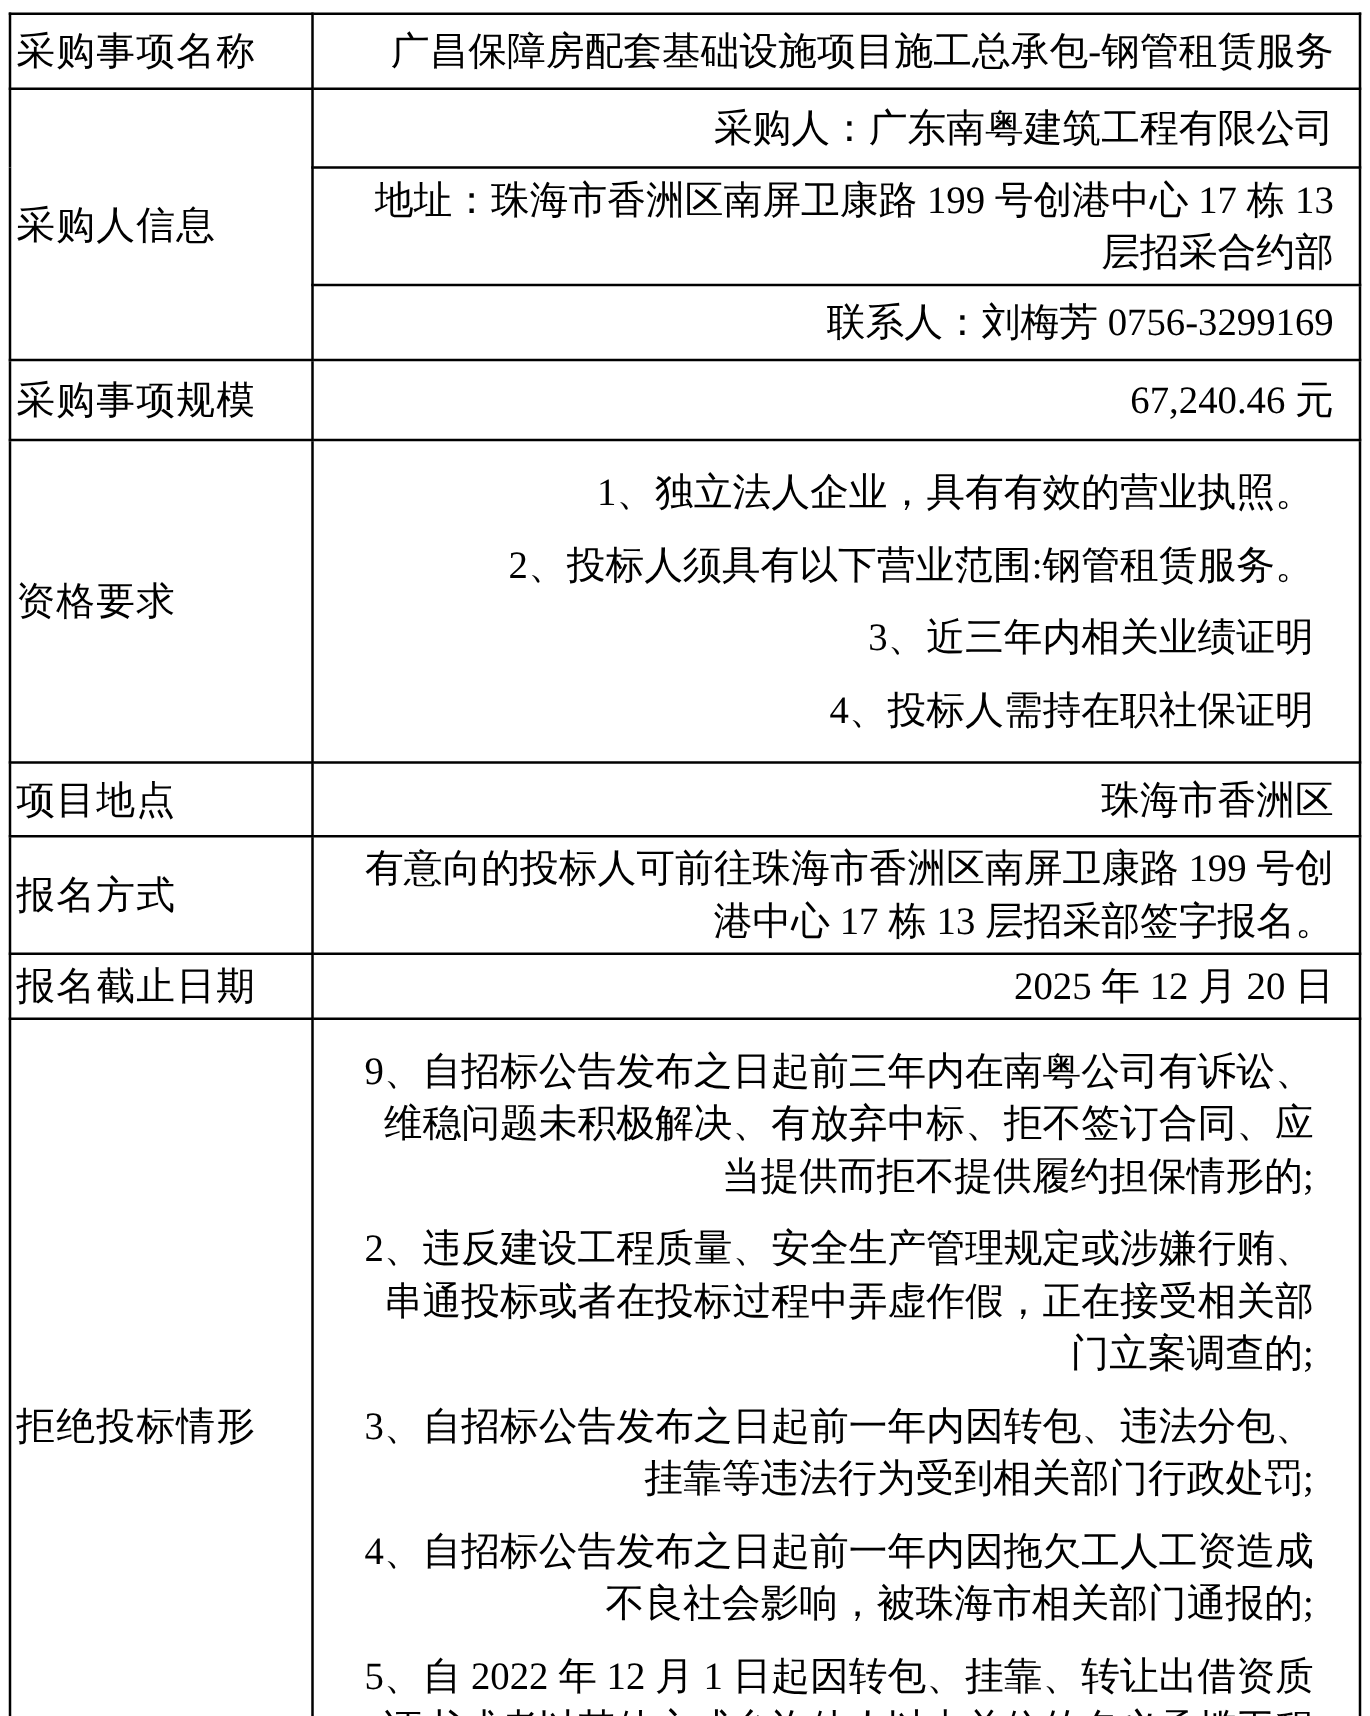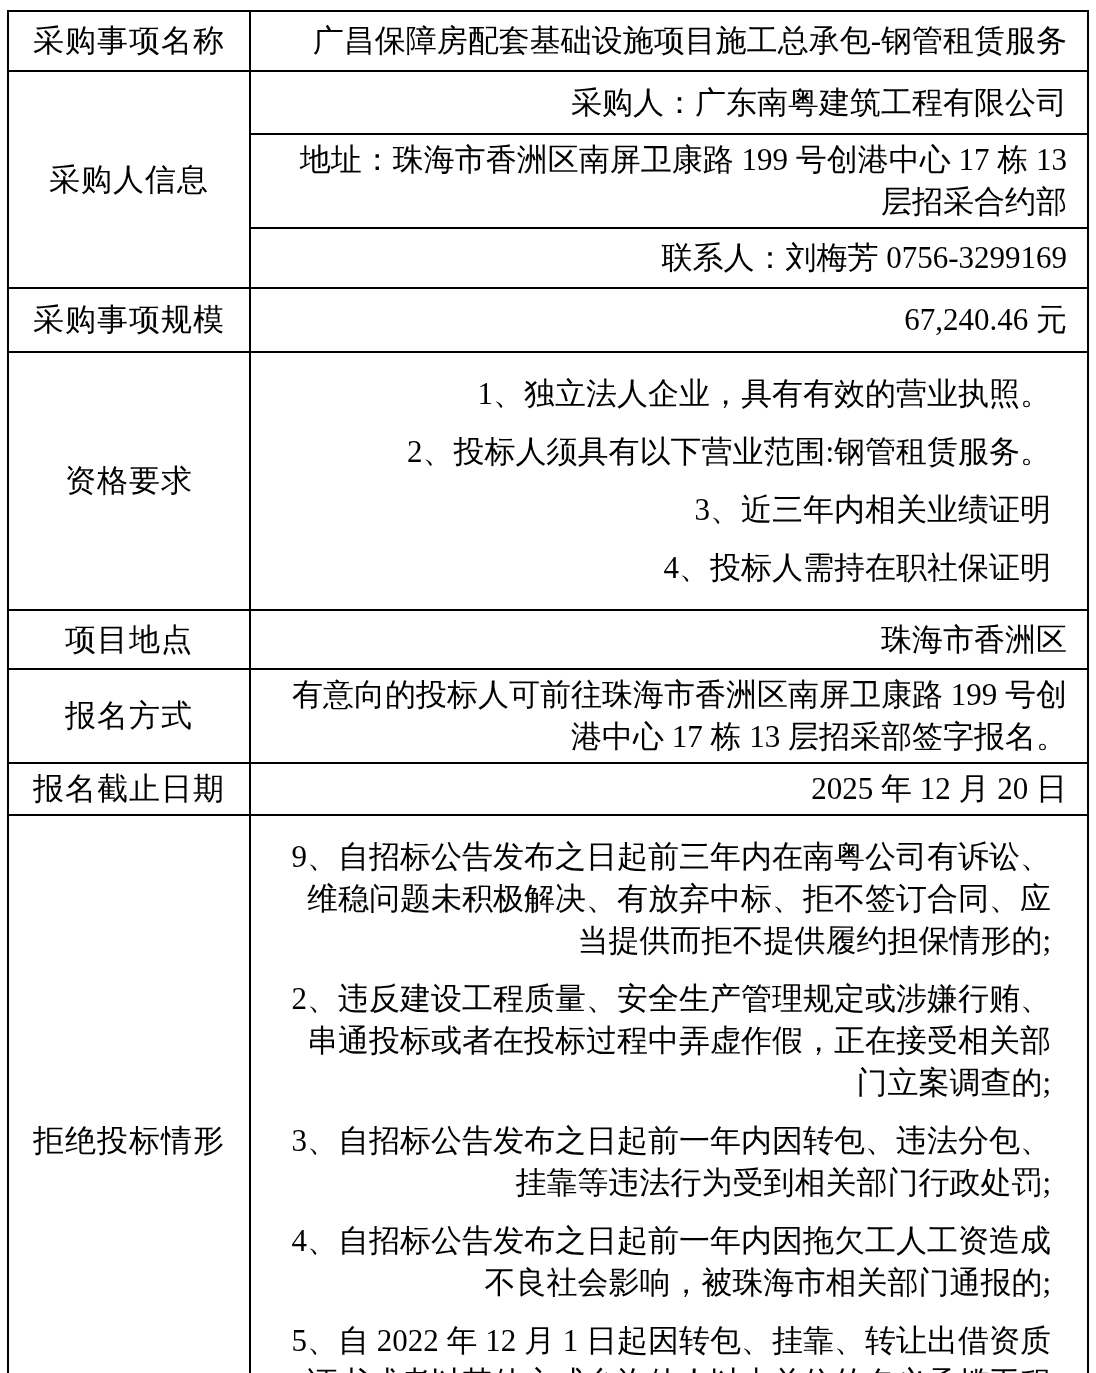--- a/index.html
+++ b/index.html
@@ -18,21 +18,21 @@
     margin: 10px 0 0 7px;
   }
   col.c-label { width: 242px; }
   td {
     border: 2px solid #000000;
     font-size: 31px;
     line-height: 42px;
     overflow: hidden;
   }
   td.label {
-    text-align: center;
+    text-align: left;
     vertical-align: middle;
     padding: 0 4px;
     letter-spacing: 1px;
   }
   td.value {
     text-align: right;
     vertical-align: middle;
     padding: 4px 20px 4px 16px;
   }
   td.value p { margin: 16px; }

